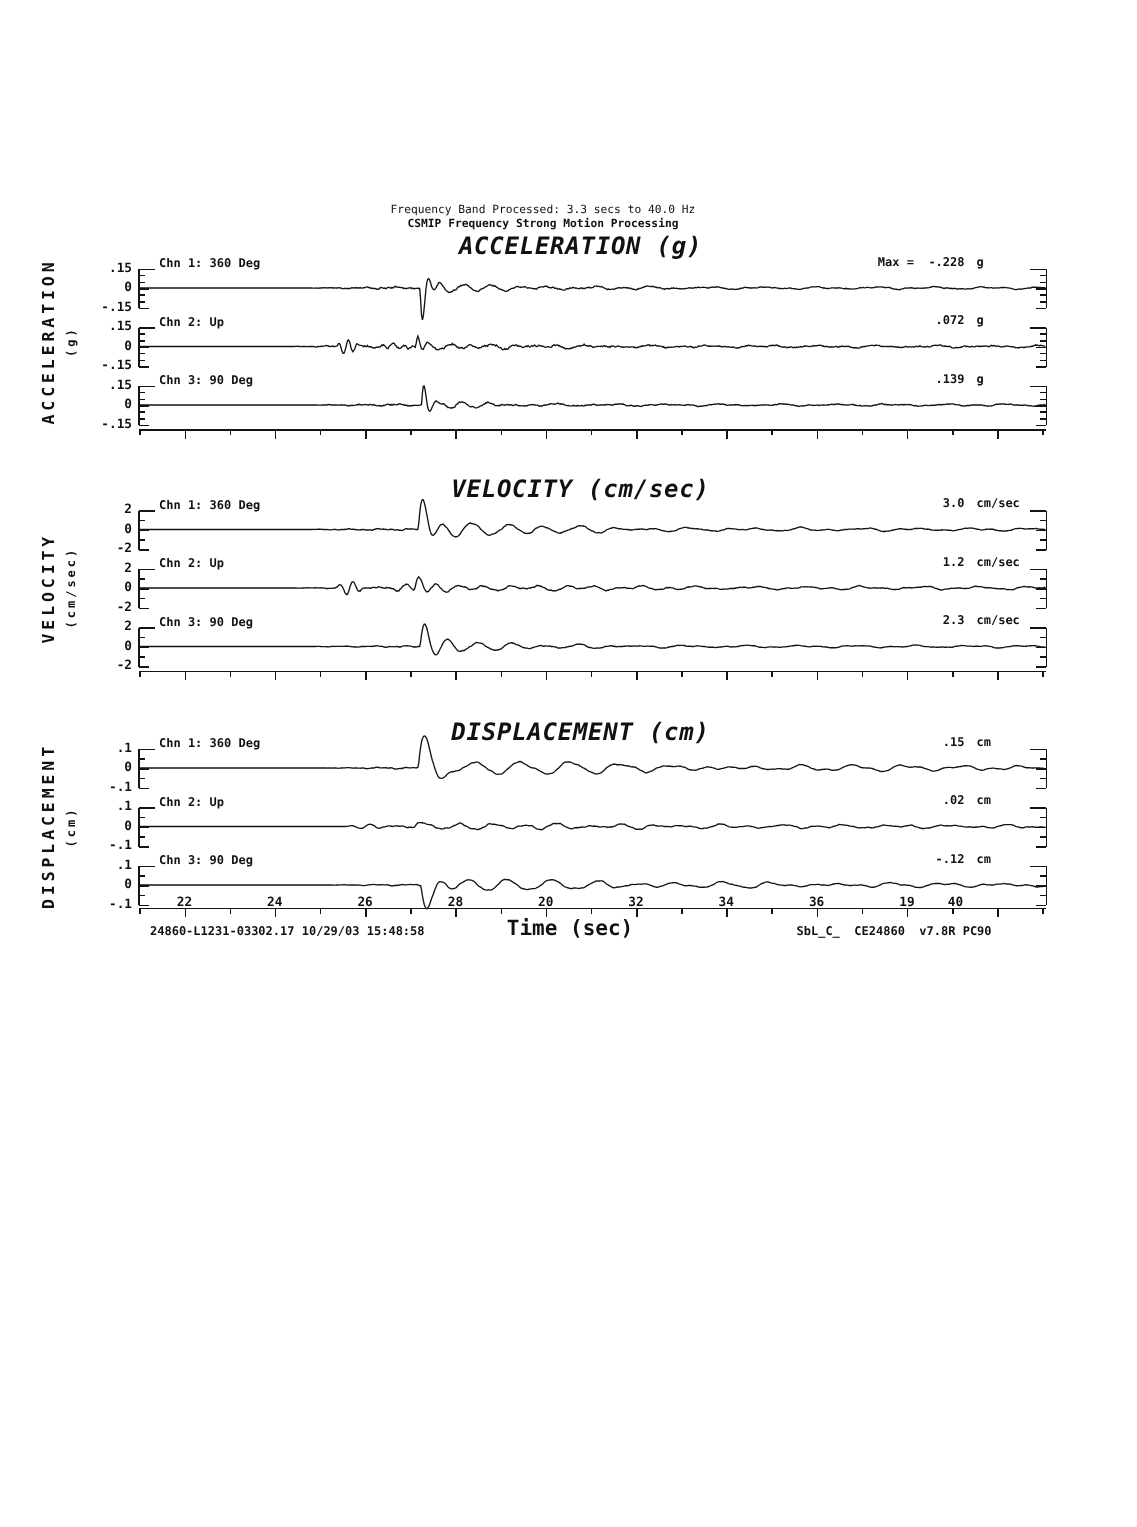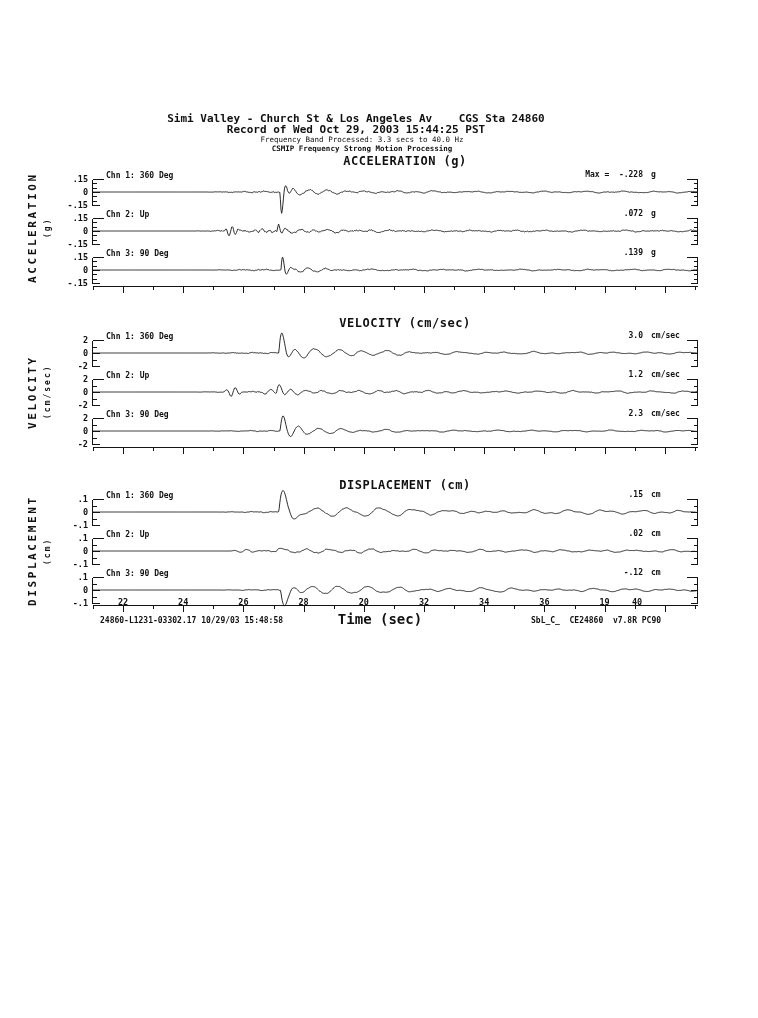--- a/index.html
+++ b/index.html
@@ -4,41 +4,39 @@
 <style>
   html,body{margin:0;padding:0;background:#e8e8e8;}
   #page{position:relative;width:758px;height:1018px;background:#ffffff;margin:0 auto;
         font-family:"DejaVu Sans Mono","Liberation Mono",monospace;color:#111;overflow:hidden;}
   .abs{position:absolute;white-space:pre;}
   .ctr{left:50%;transform:translateX(-50%);}
   .t1{top:112px;margin-left:-23px;font-size:11px;font-weight:bold;}
   .t2{top:123px;margin-left:-23px;font-size:11px;font-weight:bold;}
   .t3{top:135px;margin-left:-17px;font-size:7.5px;font-weight:normal;}
   .t4{top:144px;margin-left:-17px;font-size:7.5px;font-weight:bold;}
-  .sec-header{margin-left:26px;font-size:12px;font-weight:bold;letter-spacing:0.5px;}
+  .sec-header{margin-left:8px;font-size:16px;font-weight:bold;letter-spacing:0.5px;font-style:italic;}
   .vmain{position:absolute;font-size:11px;font-weight:bold;letter-spacing:2.6px;
          transform-origin:0 0;transform:rotate(-90deg);white-space:nowrap;}
   .vsub{position:absolute;font-size:8px;font-weight:bold;letter-spacing:2px;
         transform-origin:0 0;transform:rotate(-90deg);white-space:nowrap;}
   .chn-label{position:absolute;font-size:8px;font-weight:bold;white-space:pre;}
   .ylab{position:absolute;left:38px;width:50px;text-align:right;font-size:8.5px;font-weight:bold;}
   .maxval{position:absolute;right:115px;font-size:8px;font-weight:bold;white-space:pre;}
   .maxunit{position:absolute;left:651px;font-size:8px;font-weight:bold;}
   .xlab{position:absolute;font-size:8.5px;font-weight:bold;transform:translateX(-50%);}
   .timelab{top:611px;left:380px;transform:translateX(-50%);font-size:14px;font-weight:bold;}
   .foot{top:616px;font-size:8px;font-weight:bold;}
   #plot{position:absolute;left:0;top:0;}
 </style>
 </head>
 <body>
 
 <div id="page">
 
-  <div class="abs ctr t1">Simi Valley - Church St &amp; Los Angeles Av    CGS Sta 24860</div>
-  <div class="abs ctr t2">Record of Wed Oct 29, 2003 15:44:25 PST</div>
   <div class="abs ctr t3">Frequency Band Processed: 3.3 secs to 40.0 Hz</div>
   <div class="abs ctr t4">CSMIP Frequency Strong Motion Processing</div>
 
   <div class="abs ctr sec-header" style="top:154px">ACCELERATION (g)</div>
   <div class="abs ctr sec-header" style="top:316px">VELOCITY (cm/sec)</div>
   <div class="abs ctr sec-header" style="top:478px">DISPLACEMENT (cm)</div>
 
   <div class="vmain" style="left:26px;top:283px">ACCELERATION</div>
   <div class="vsub" style="left:43px;top:238px">(g)</div>
   <div class="vmain" style="left:26px;top:429px">VELOCITY</div>

